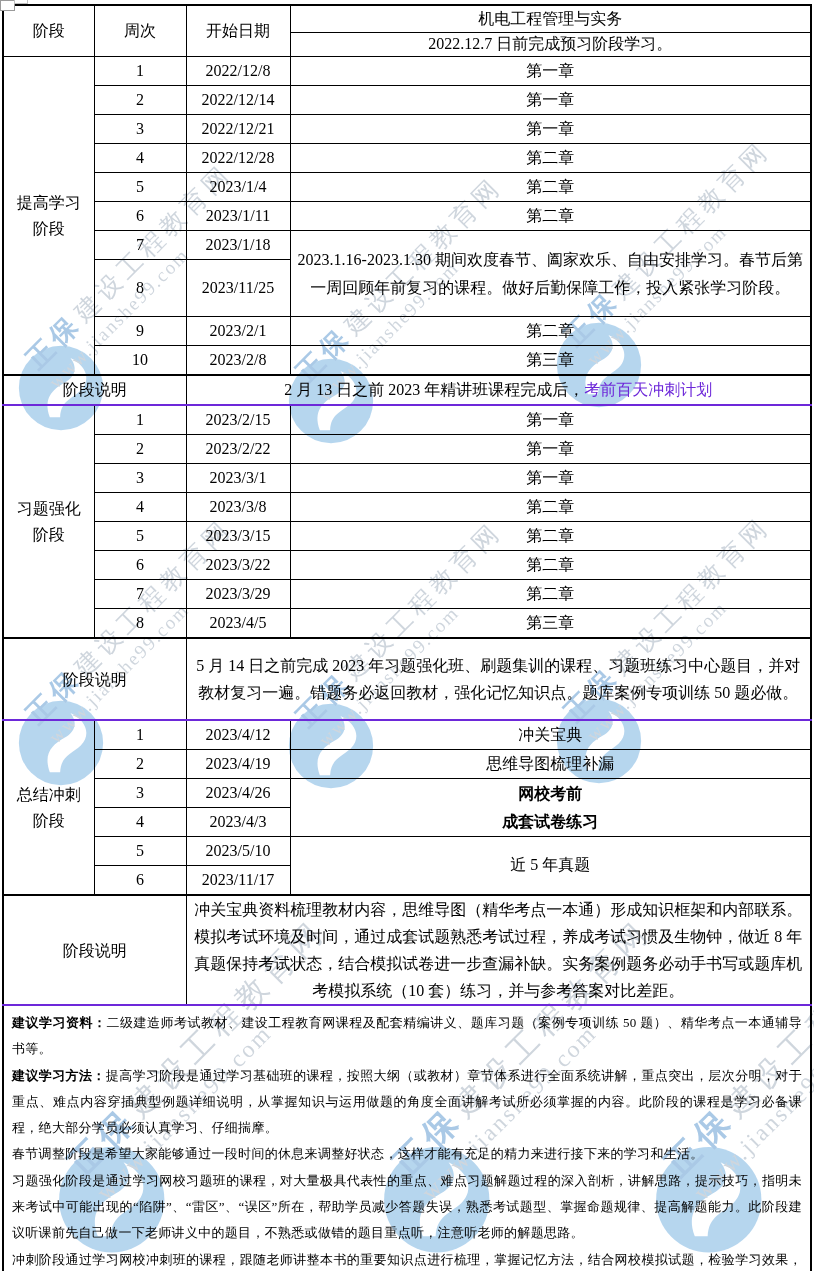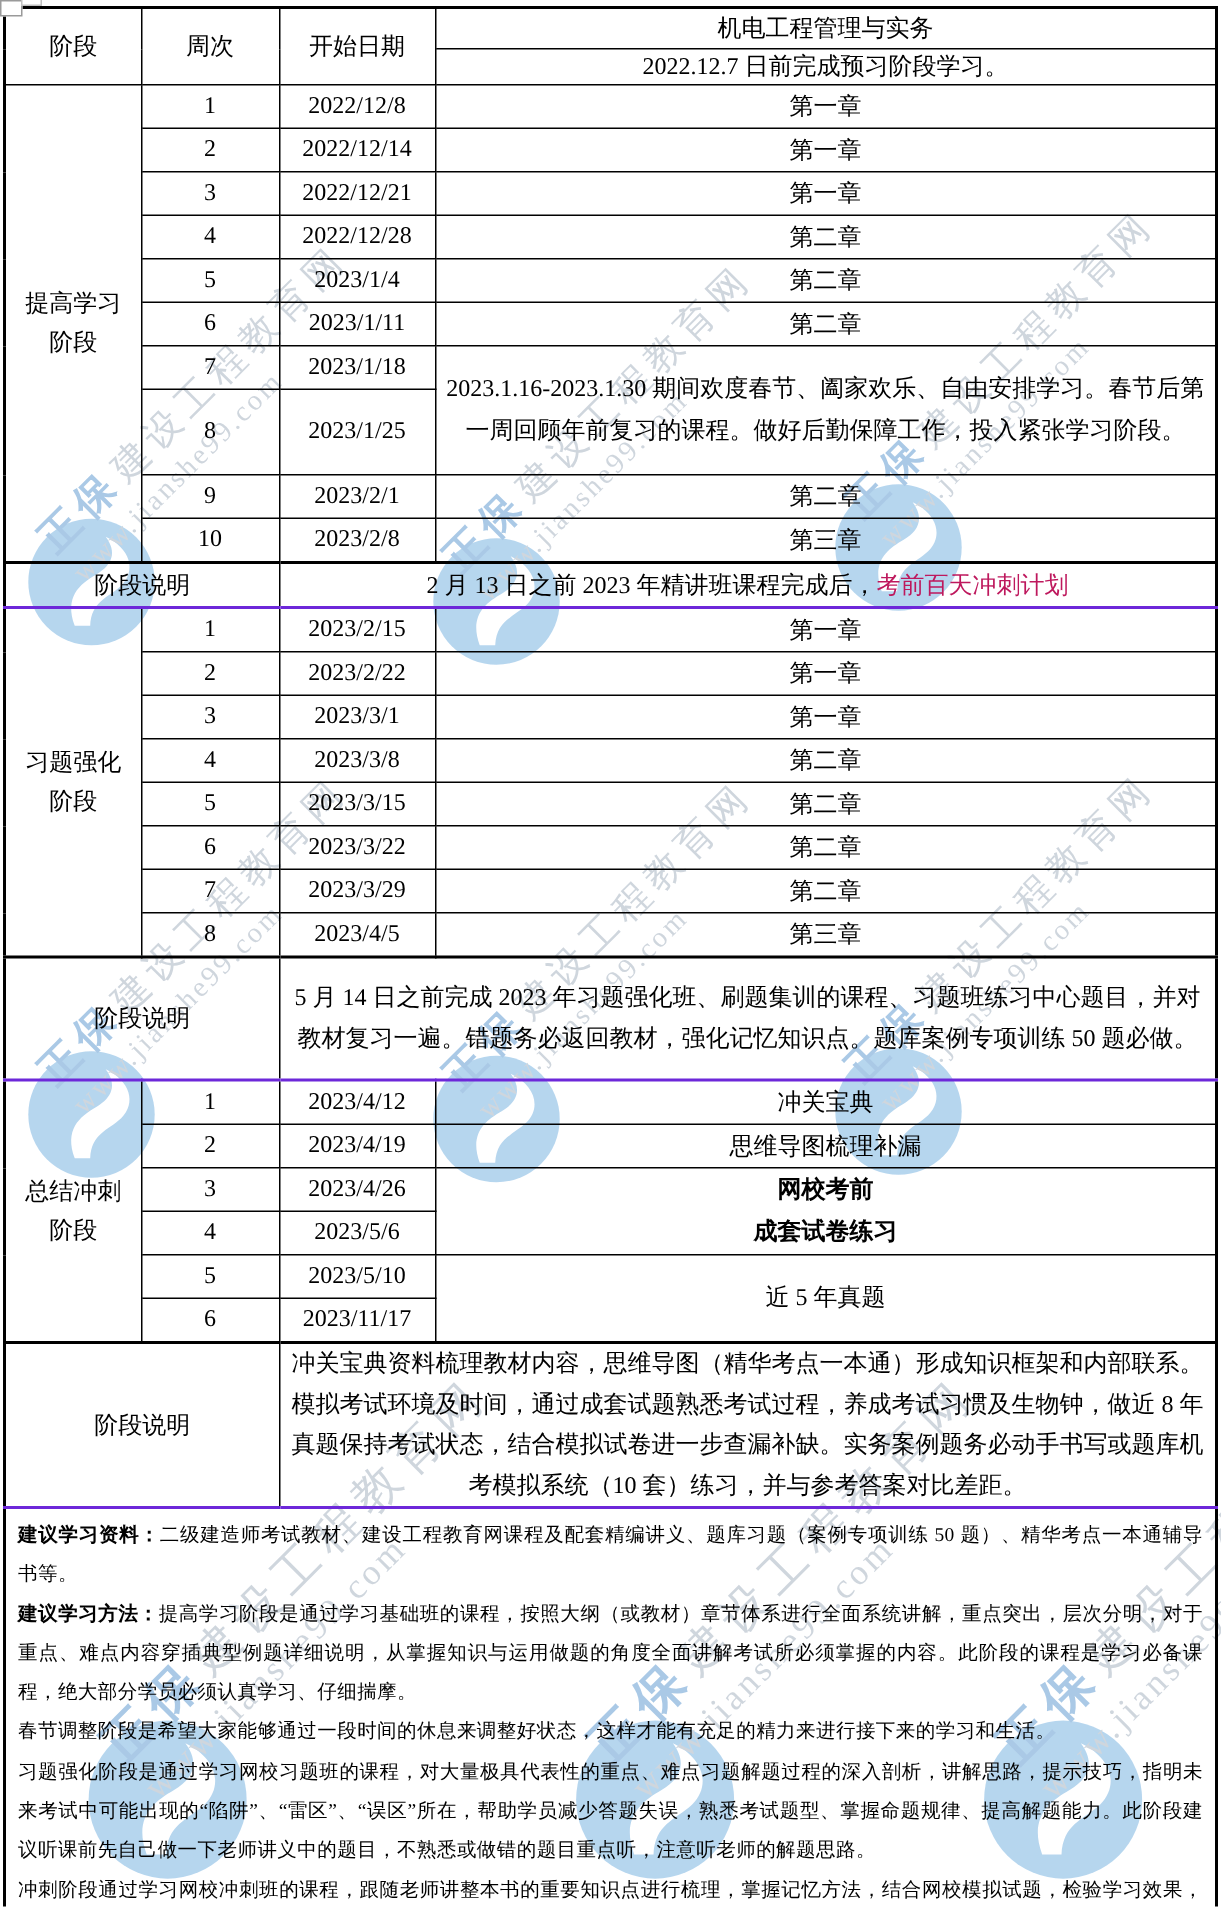--- a/index.html
+++ b/index.html
@@ -44,21 +44,21 @@
   .row28 td{height:28px;}
   .row56 td{height:56px;}
   .merged-note{
     text-align:left;padding:0 6px;line-height:28px;vertical-align:middle;
   }
   .two-line div{line-height:28px;font-weight:bold;}
   tr.note-row td{border-top:2px solid #000;border-bottom:2px solid #6d28d9;}
   tr.note-h28 td{height:28px;}
   tr.note-h82 td{height:80px;line-height:27px;padding:0 4px;}
   tr.note-h108 td{height:106px;line-height:27px;padding:0 4px;}
-  .red{color:#be185d;}
+  .red{color:#6d28d9;}
 
   
   tr.footer-row td{
     border-top:2px solid #000;height:288px;vertical-align:top;
     text-align:left;padding:4px 8px 0 8px;
   }
   .footer-row p{
     margin:0;font-size:13px;line-height:26.3px;letter-spacing:.3px;
     text-align:justify;
   }
@@ -212,21 +212,21 @@
         <td>2023/1/11</td>
         <td>第二章</td>
       </tr>
       <tr class="row28">
         <td>7</td>
         <td>2023/1/18</td>
         <td class="merged-note" rowspan="2">2023.1.16-2023.1.30 期间欢度春节、阖家欢乐、自由安排学习。春节后第一周回顾年前复习的课程。做好后勤保障工作，投入紧张学习阶段。</td>
       </tr>
       <tr class="row56">
         <td>8</td>
-        <td>2023/1/25</td>
+        <td>2023/11/25</td>
       </tr>
       <tr class="row28">
         <td>9</td>
         <td>2023/2/1</td>
         <td>第二章</td>
       </tr>
       <tr class="row28">
         <td>10</td>
         <td>2023/2/8</td>
         <td>第三章</td>
@@ -296,21 +296,21 @@
       <tr class="row28">
         <td>3</td>
         <td>2023/4/26</td>
         <td class="two-line" rowspan="2">
           <div>网校考前</div>
           <div>成套试卷练习</div>
         </td>
       </tr>
       <tr class="row28">
         <td>4</td>
-        <td>2023/5/6</td>
+        <td>2023/4/3</td>
       </tr>
       <tr class="row28">
         <td>5</td>
         <td>2023/5/10</td>
         <td rowspan="2">近 5 年真题</td>
       </tr>
       <tr class="row28">
         <td>6</td>
         <td>2023/11/17</td>
       </tr>

